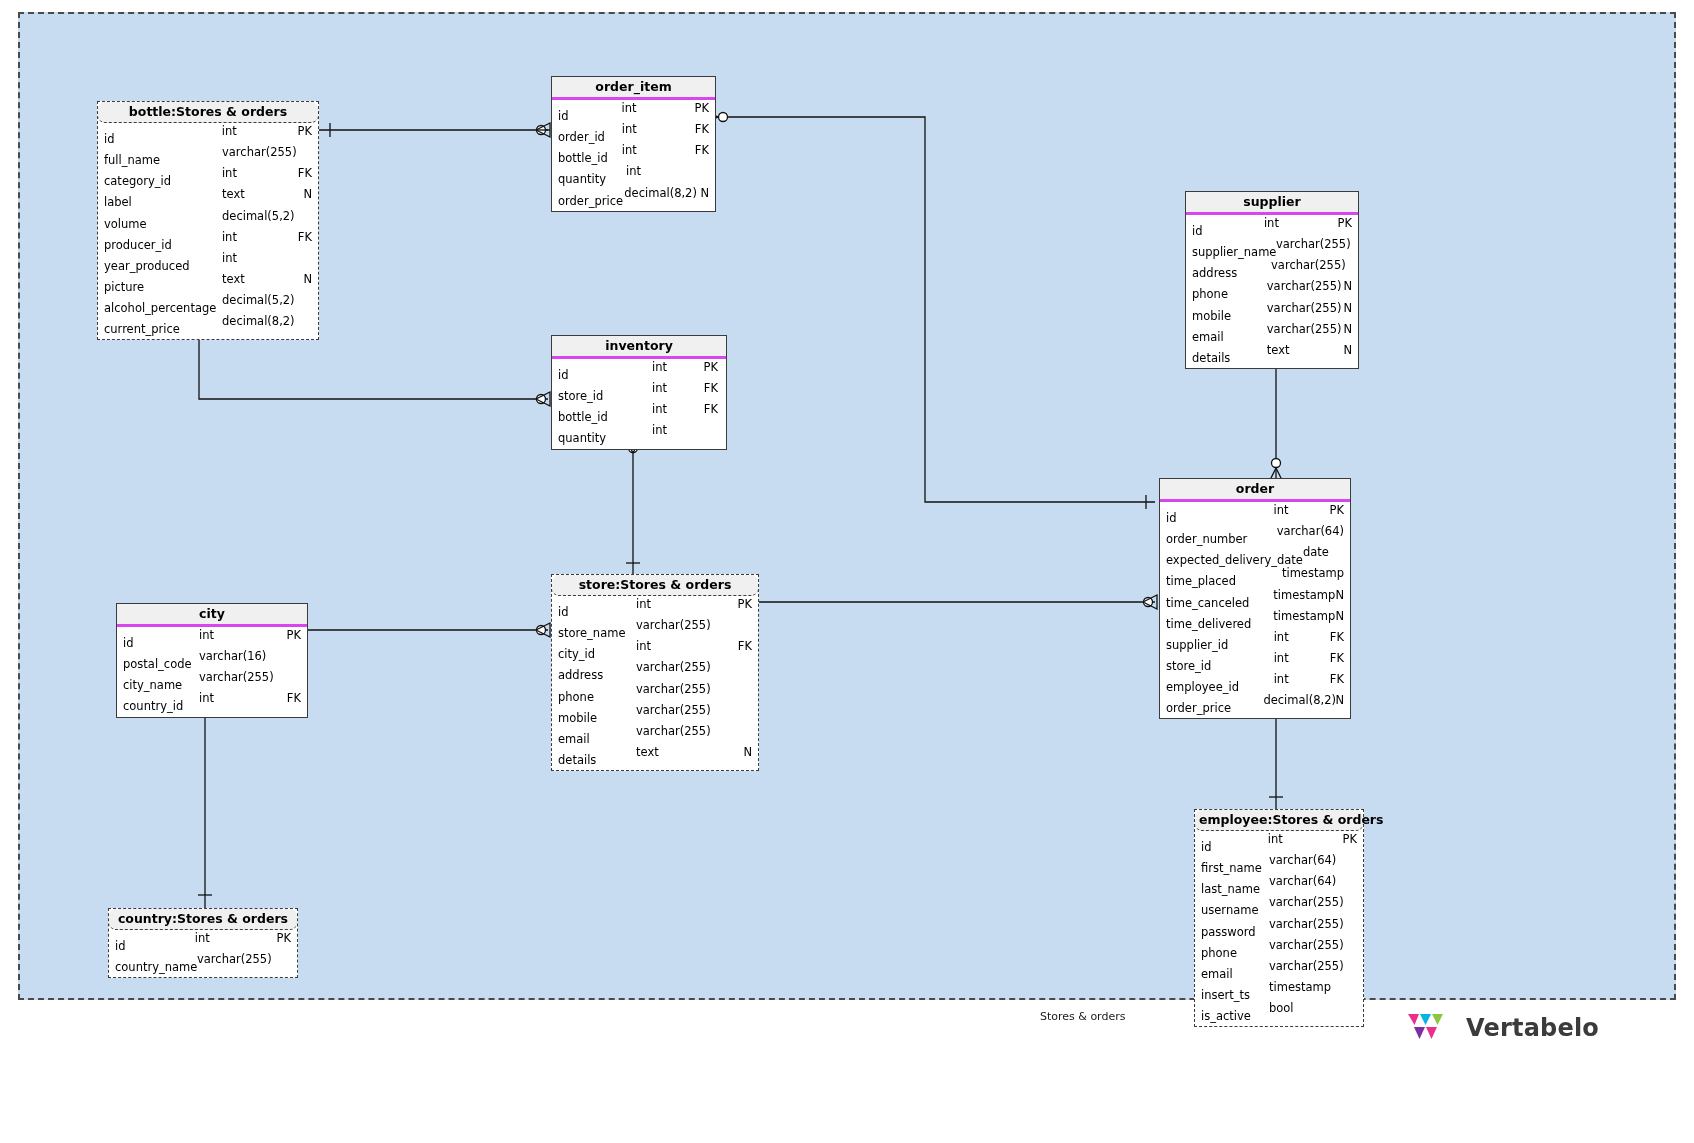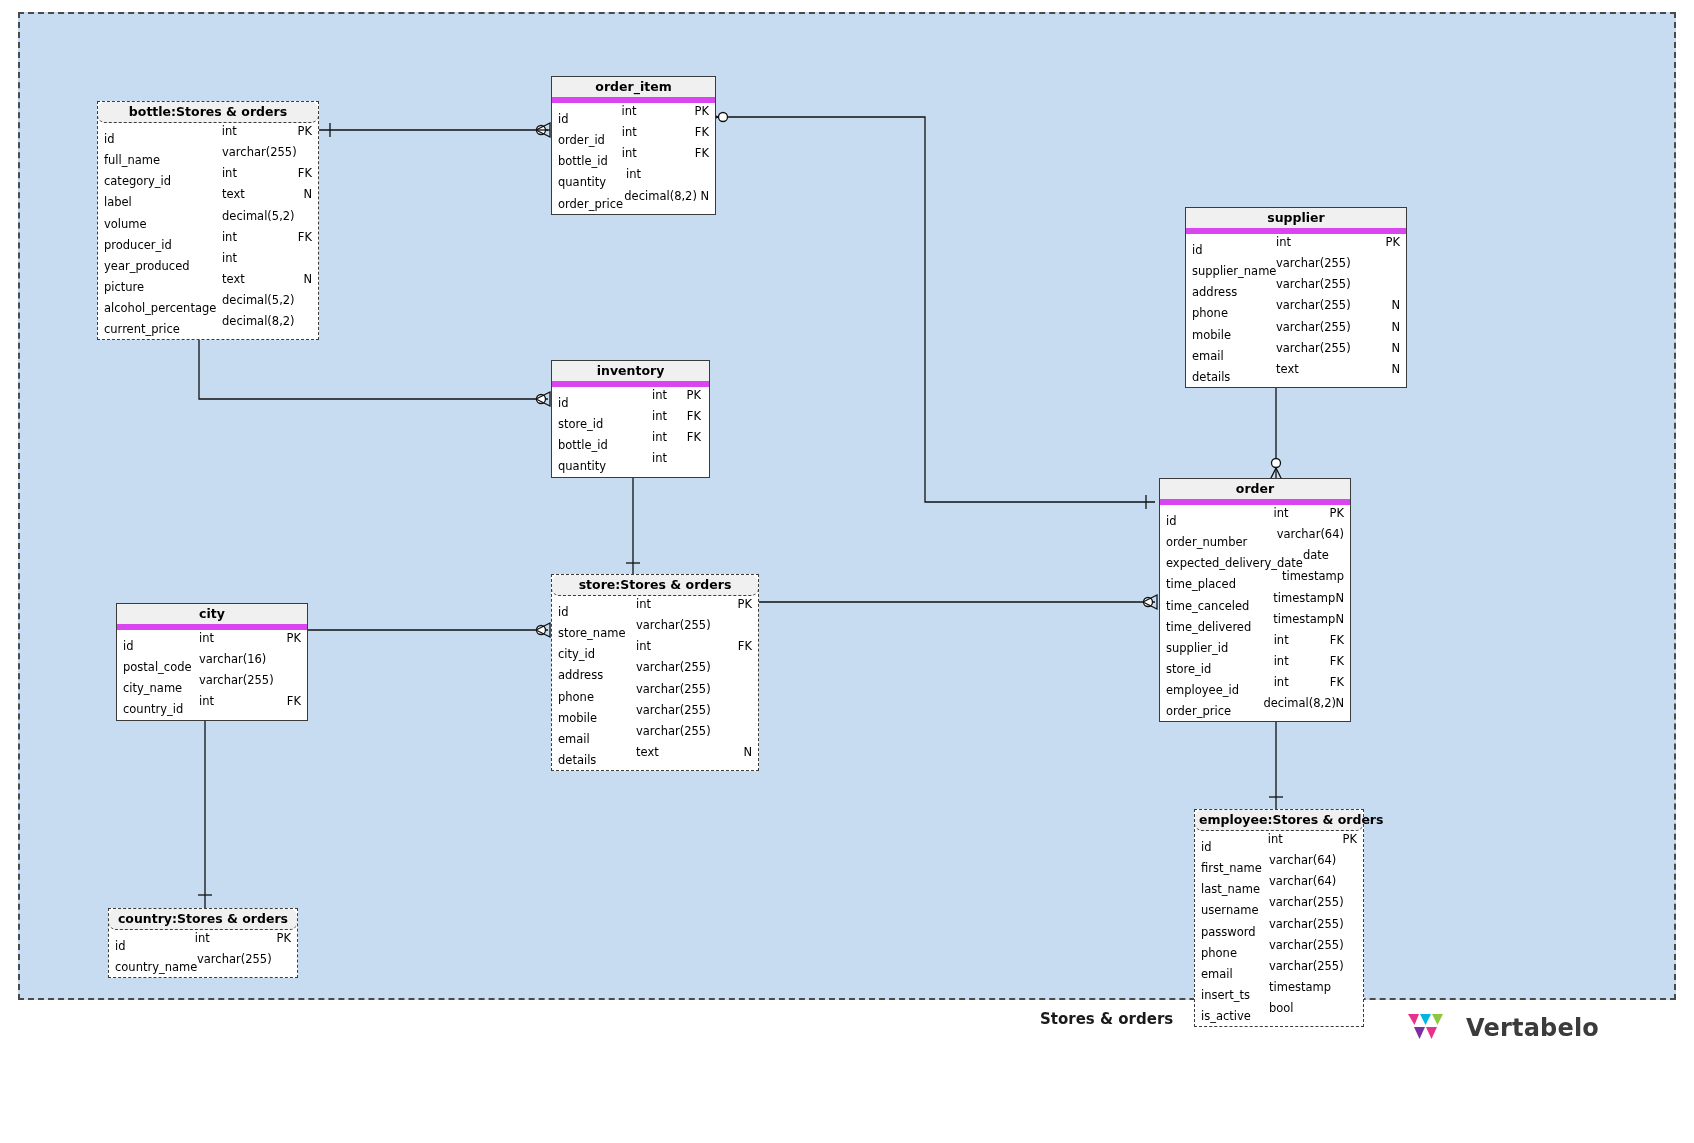--- a/index.html
+++ b/index.html
@@ -30,22 +30,22 @@
     width: 1658px;
     height: 988px;
     background: #c7dcf0;
     border: 2px dashed #4a4a4a;
     box-sizing: border-box;
   }
   #model-label {
     position: absolute;
     left: 1040px;
     top: 1010px;
-    font-size: 15px;
-    font-weight: bold;
+    font-size: 11px;
+    font-weight: normal;
     color: #1a1a1a;
     white-space: nowrap;
   }
 
   
   #links {
     position: absolute;
     left: 0;
     top: 0;
     width: 1694px;
@@ -69,21 +69,21 @@
     background: #ffffff;
     border: 1px solid #3b3b3b;
     box-sizing: border-box;
     z-index: 5;
   }
   .entity.dashed {
     border: 1px dashed #3b3b3b;
   }
   .entity-title {
     background: #f0f0f0;
-    border-bottom: 6px solid #d946ef;
+    border-bottom: 3px solid #d946ef;
     text-align: center;
     font-size: 12.5px;
     font-weight: bold;
     color: #000000;
     padding: 3px 4px 4px 4px;
     line-height: 1.05;
     white-space: nowrap;
   }
   .entity.dashed .entity-title {
     border-bottom: 1px dashed #3b3b3b;
@@ -320,21 +320,21 @@
           <span class="a-key"></span>
         </div>
       <div class="attr">
           <span class="a-name">order_price</span>
           <span class="a-type">decimal(8,2)</span>
           <span class="a-key">N</span>
         </div>
     </div>
   </div>
 
-  <div class="entity w-inventory" style="left:551px; top:360px; width:159px;">
+  <div class="entity w-inventory" style="left:551px; top:335px; width:176px;">
     <div class="entity-title">inventory</div>
     <div class="attrs">
       <div class="attr">
           <span class="a-name">id</span>
           <span class="a-type">int</span>
           <span class="a-key">PK</span>
         </div>
       <div class="attr">
           <span class="a-name">store_id</span>
           <span class="a-type">int</span>
@@ -434,21 +434,21 @@
           <span class="a-key">PK</span>
         </div>
       <div class="attr">
           <span class="a-name">country_name</span>
           <span class="a-type">varchar(255)</span>
           <span class="a-key"></span>
         </div>
     </div>
   </div>
 
-  <div class="entity w-supplier" style="left:1185px; top:207px; width:222px;">
+  <div class="entity w-supplier" style="left:1185px; top:191px; width:174px;">
     <div class="entity-title">supplier</div>
     <div class="attrs">
       <div class="attr">
           <span class="a-name">id</span>
           <span class="a-type">int</span>
           <span class="a-key">PK</span>
         </div>
       <div class="attr">
           <span class="a-name">supplier_name</span>
           <span class="a-type">varchar(255)</span>

